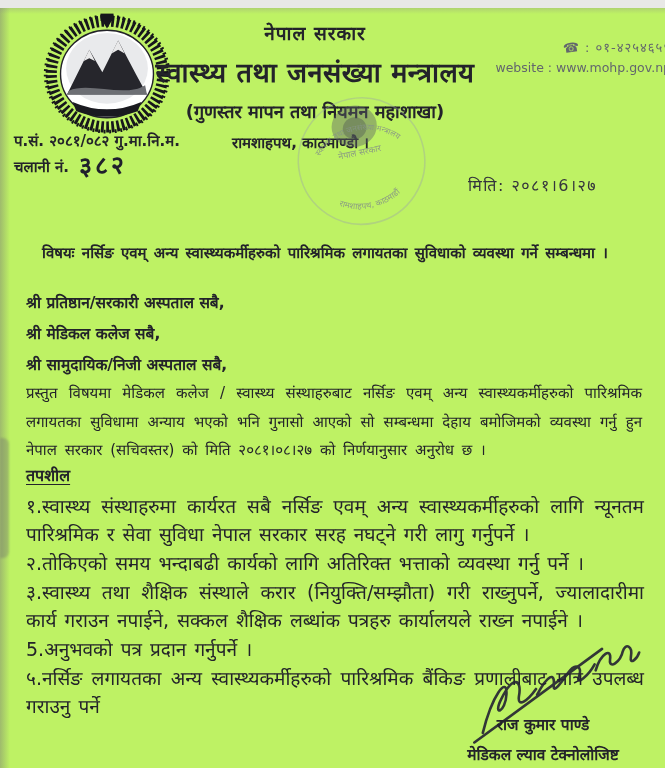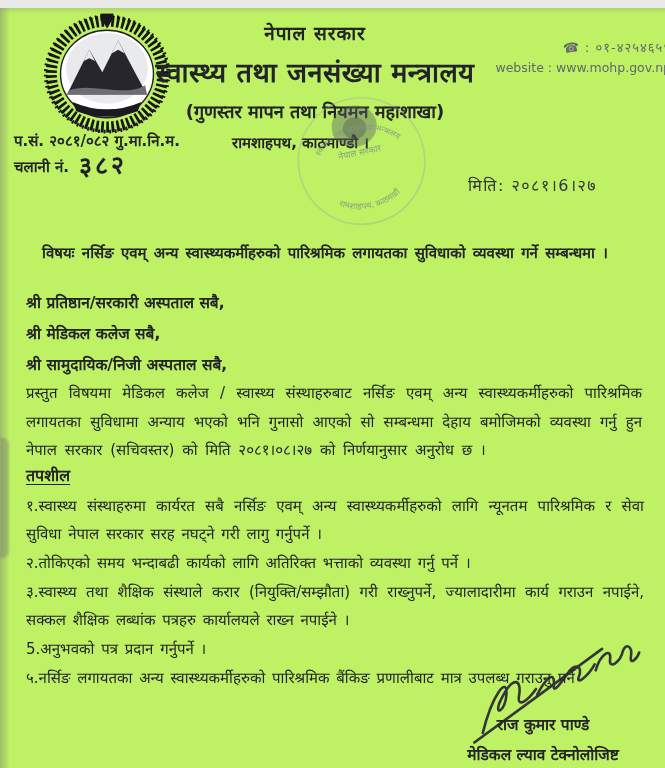--- a/index.html
+++ b/index.html
@@ -42,21 +42,21 @@
 
   
   .subject{position:absolute;left:42px;top:234px;width:600px;
     font-size:15px;font-weight:600;word-spacing:2px;}
   .addressees{position:absolute;left:26px;top:280px;font-size:15.5px;
     font-weight:600;line-height:31px;}
   .para{position:absolute;left:26px;top:371px;width:616px;font-size:15px;
     line-height:28.5px;text-align:justify;word-spacing:3px;font-weight:500;}
   .tapashil{position:absolute;left:26px;top:456px;font-size:16px;font-weight:700;
     text-decoration:underline;text-underline-offset:3px;text-align:center;}
-  .items{position:absolute;left:26px;top:484px;width:618px;font-size:15px;
+  .items{position:absolute;left:26px;top:484px;width:618px;font-size:19px;
     line-height:28px;font-weight:500;}
   .items .item{text-align:justify;text-align-last:left;word-spacing:2px;margin-bottom:1px;}
 
   
   .sig-scrawl{position:absolute;left:458px;top:632px;width:190px;height:95px;
     transform:rotate(-10deg);}
   .sig-block{position:absolute;left:436px;top:702px;width:214px;text-align:center;
     font-size:15.5px;font-weight:600;line-height:30px;}
 </style>
 </head>

